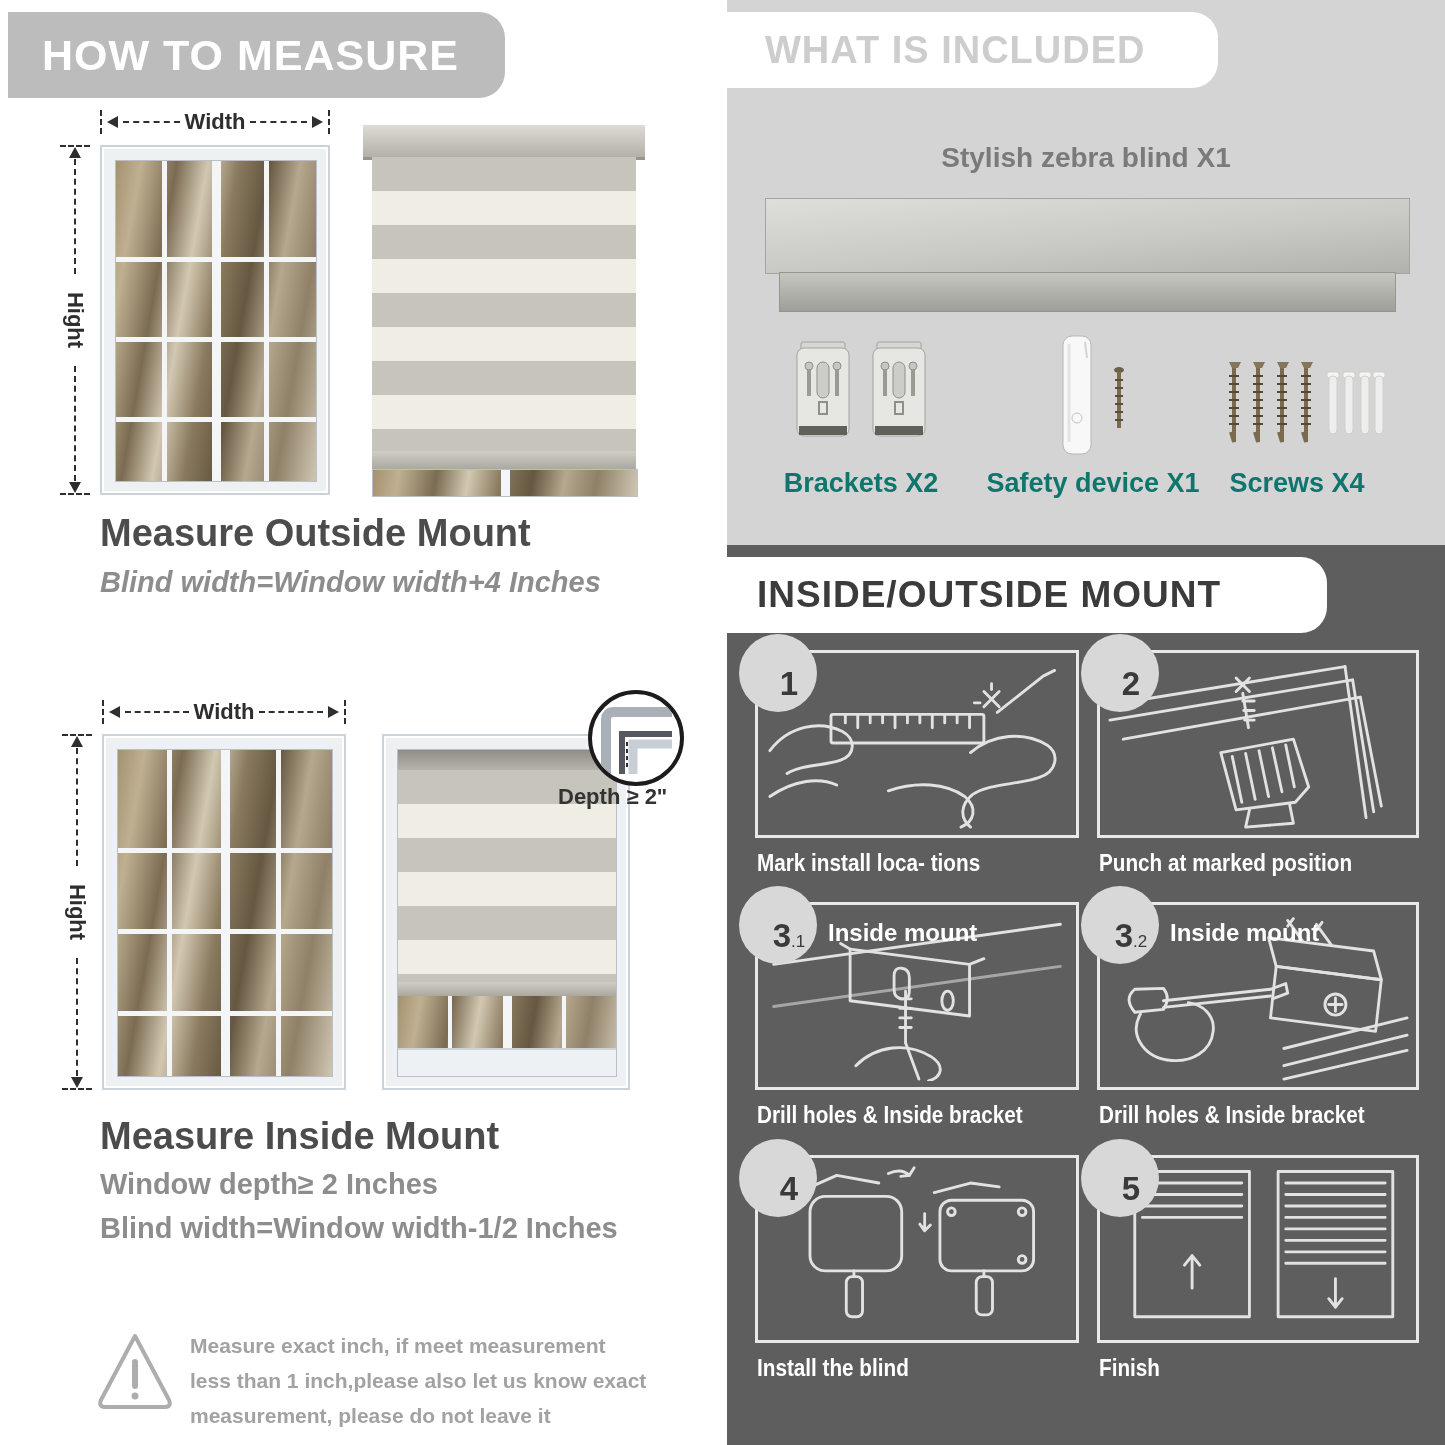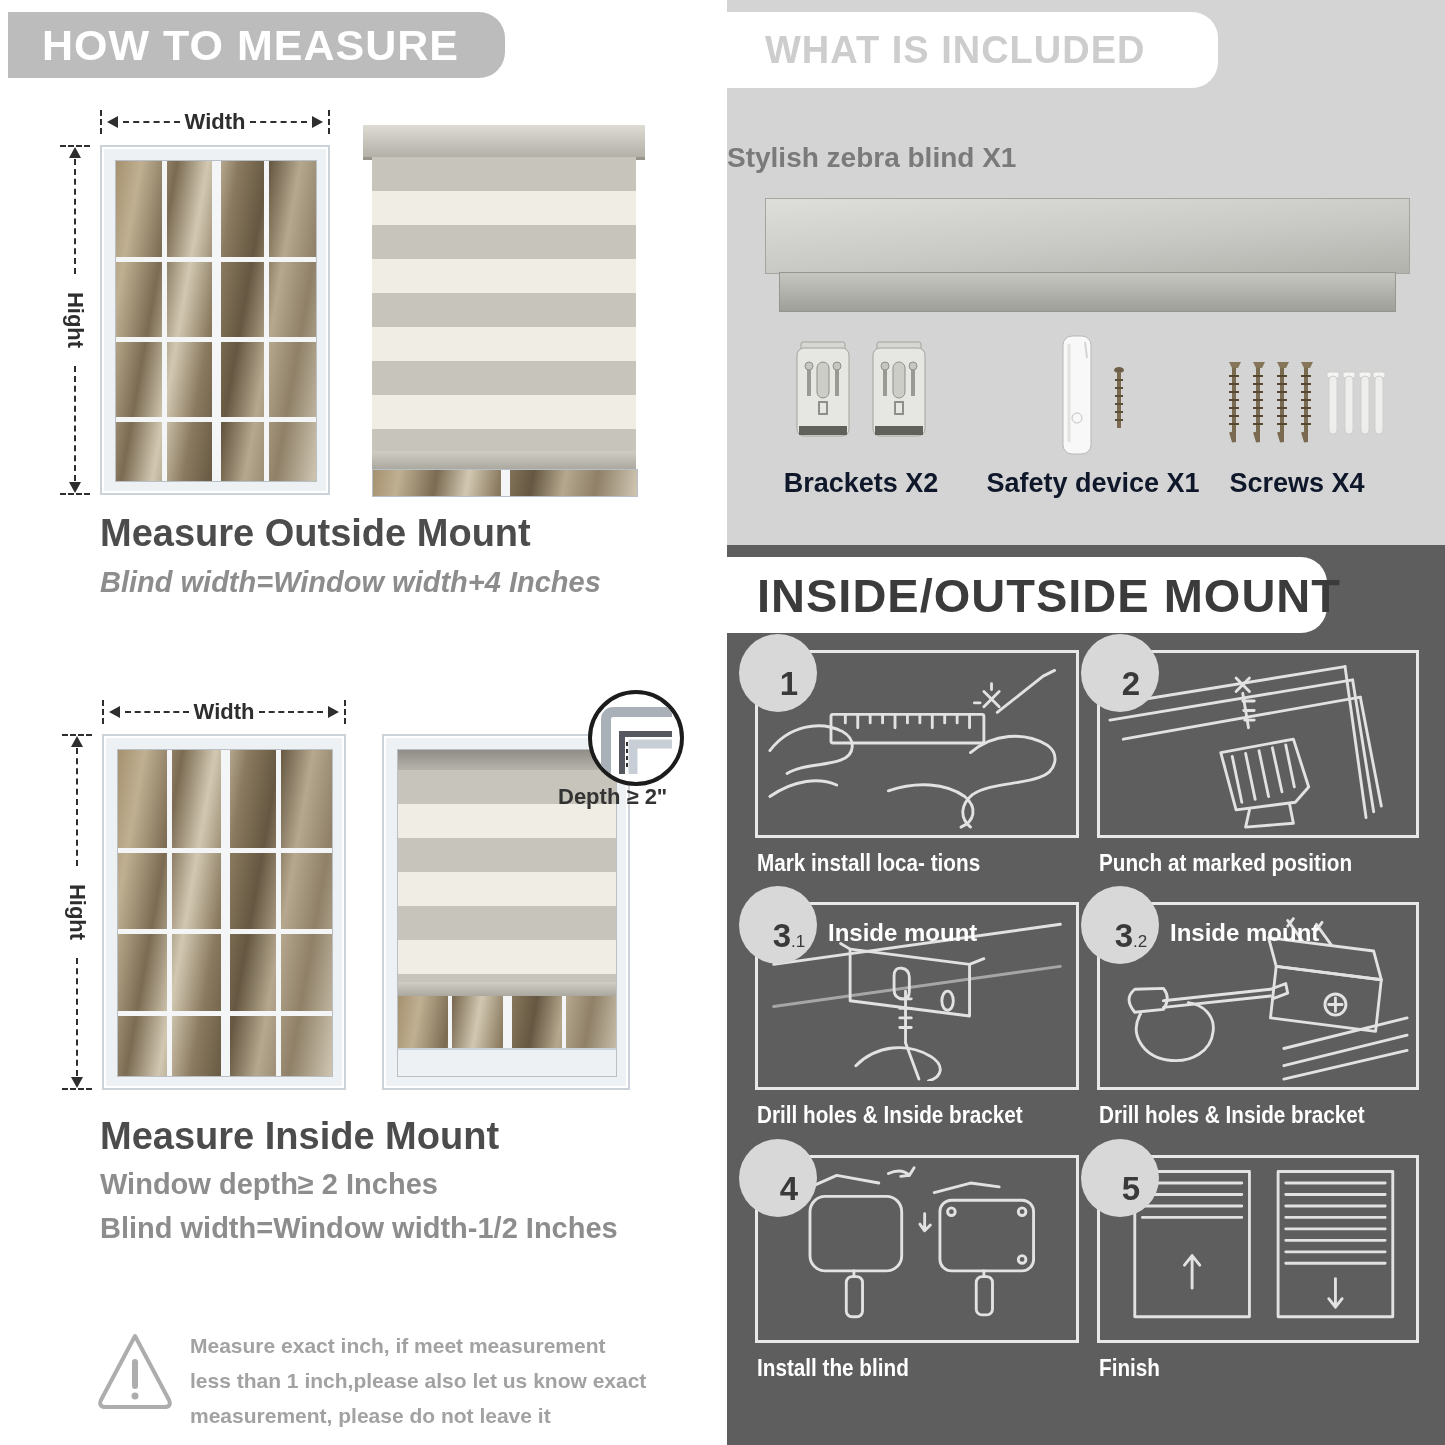--- a/index.html
+++ b/index.html
@@ -7,21 +7,21 @@
           font-family:"Liberation Sans",sans-serif;}
   .abs{position:absolute;}
 
   
   .pill{position:absolute;display:flex;align-items:center;border-radius:0 26px 26px 0;}
   .pill span{font-weight:bold;letter-spacing:1px;white-space:nowrap;}
   .pill-gray{background:#bcbcbc;}
   .pill-gray span{color:#ffffff;font-size:43px;padding-left:34px;}
   .pill-white{background:#ffffff;}
   .pill-white span{color:#cdcdcd;font-size:38px;padding-left:38px;}
-  .pill-dark-text span{color:#3b3b3b;font-size:47px;padding-left:30px;}
+  .pill-dark-text span{color:#3b3b3b;font-size:37px;padding-left:30px;}
 
   
   .sec-title{position:absolute;margin:0;font-size:38px;font-weight:bold;color:#4c4c4c;white-space:nowrap;}
   .formula{position:absolute;margin:0;font-size:29px;font-weight:bold;color:#8d8d8d;white-space:nowrap;}
 
   
   .win{position:absolute;background:#eef1f4;border:2px solid #ccd2d9;box-sizing:border-box;padding:13px;
        box-shadow:inset 0 0 0 2px #ffffff;}
   .glass{position:relative;width:100%;height:100%;overflow:hidden;border:1px solid #b9bfc7;
          background:linear-gradient(100deg,#a4916f 0%,#c0b092 10%,#7b6b52 24%,#d2c8b2 36%,
@@ -58,23 +58,23 @@
   .callout{position:absolute;width:88px;height:88px;border:4px solid #1c1c1c;border-radius:50%;
            background:#fff;overflow:hidden;}
   .depth-lbl{position:absolute;font-size:22px;font-weight:bold;color:#333;white-space:nowrap;}
 
   
   .warn-text{position:absolute;margin:8px;font-size:21px;font-weight:bold;color:#a2a2a2;line-height:35px;}
 
   
   .right-light{position:absolute;left:727px;top:0;width:718px;height:545px;background:#d4d4d4;}
   .right-dark{position:absolute;left:727px;top:545px;width:718px;height:900px;background:#5e5e5e;}
-  .product-label{position:absolute;left:0;width:100%;font-size:28px;font-weight:bold;
+  .product-label{position:absolute;left:0;width:100%;text-align:center;font-size:28px;font-weight:bold;
                  color:#7a7a7a;}
-  .item-label{position:absolute;width:230px;text-align:center;font-size:27px;font-weight:bold;color:#0f172a;
+  .item-label{position:absolute;width:230px;text-align:center;font-size:27px;font-weight:bold;color:#0f766e;
               white-space:nowrap;}
   .rail1{position:absolute;background:linear-gradient(175deg,#dededb 0%,#c9c9c5 55%,#b2b2ad 100%);
          border:1px solid #a5a5a0;}
   .rail2{position:absolute;background:linear-gradient(#c6c6c1,#9f9f99);border:1px solid #96968f;}
 
   
   .step{position:absolute;border:3px solid #e8e8e8;box-sizing:border-box;overflow:hidden;}
   .badge{position:absolute;left:-18px;top:-18px;width:78px;height:78px;border-radius:50%;background:#d8d8d8;
          display:flex;align-items:center;justify-content:center;box-sizing:border-box;
          padding:22px 0 0 22px;color:#3a3a3a;}
@@ -85,21 +85,21 @@
        transform:scaleX(.9);transform-origin:left;}
   .art{position:absolute;left:4px;top:4px;width:310px;height:172px;}
   .art path,.art rect,.art circle,.art ellipse{fill:none;stroke:#e2e2e2;stroke-width:3;
        stroke-linecap:round;stroke-linejoin:round;}
 </style>
 </head>
 <body>
 
 <div class="canvas">
 
-  <div class="pill pill-gray" style="left:8px;top:12px;width:497px;height:66px;">
+  <div class="pill pill-gray" style="left:8px;top:12px;width:497px;height:86px;">
     <span>HOW TO MEASURE</span>
   </div>
 
   <div class="abs" style="left:60px;top:108px;width:620px;height:392px;">
 
     <div class="harrow" style="left:40px;top:2px;width:230px;">
       <i class="tick"></i>
       <i class="tri tri-l"></i>
       <i class="ln"></i>
       <b class="lbl">Width</b>

